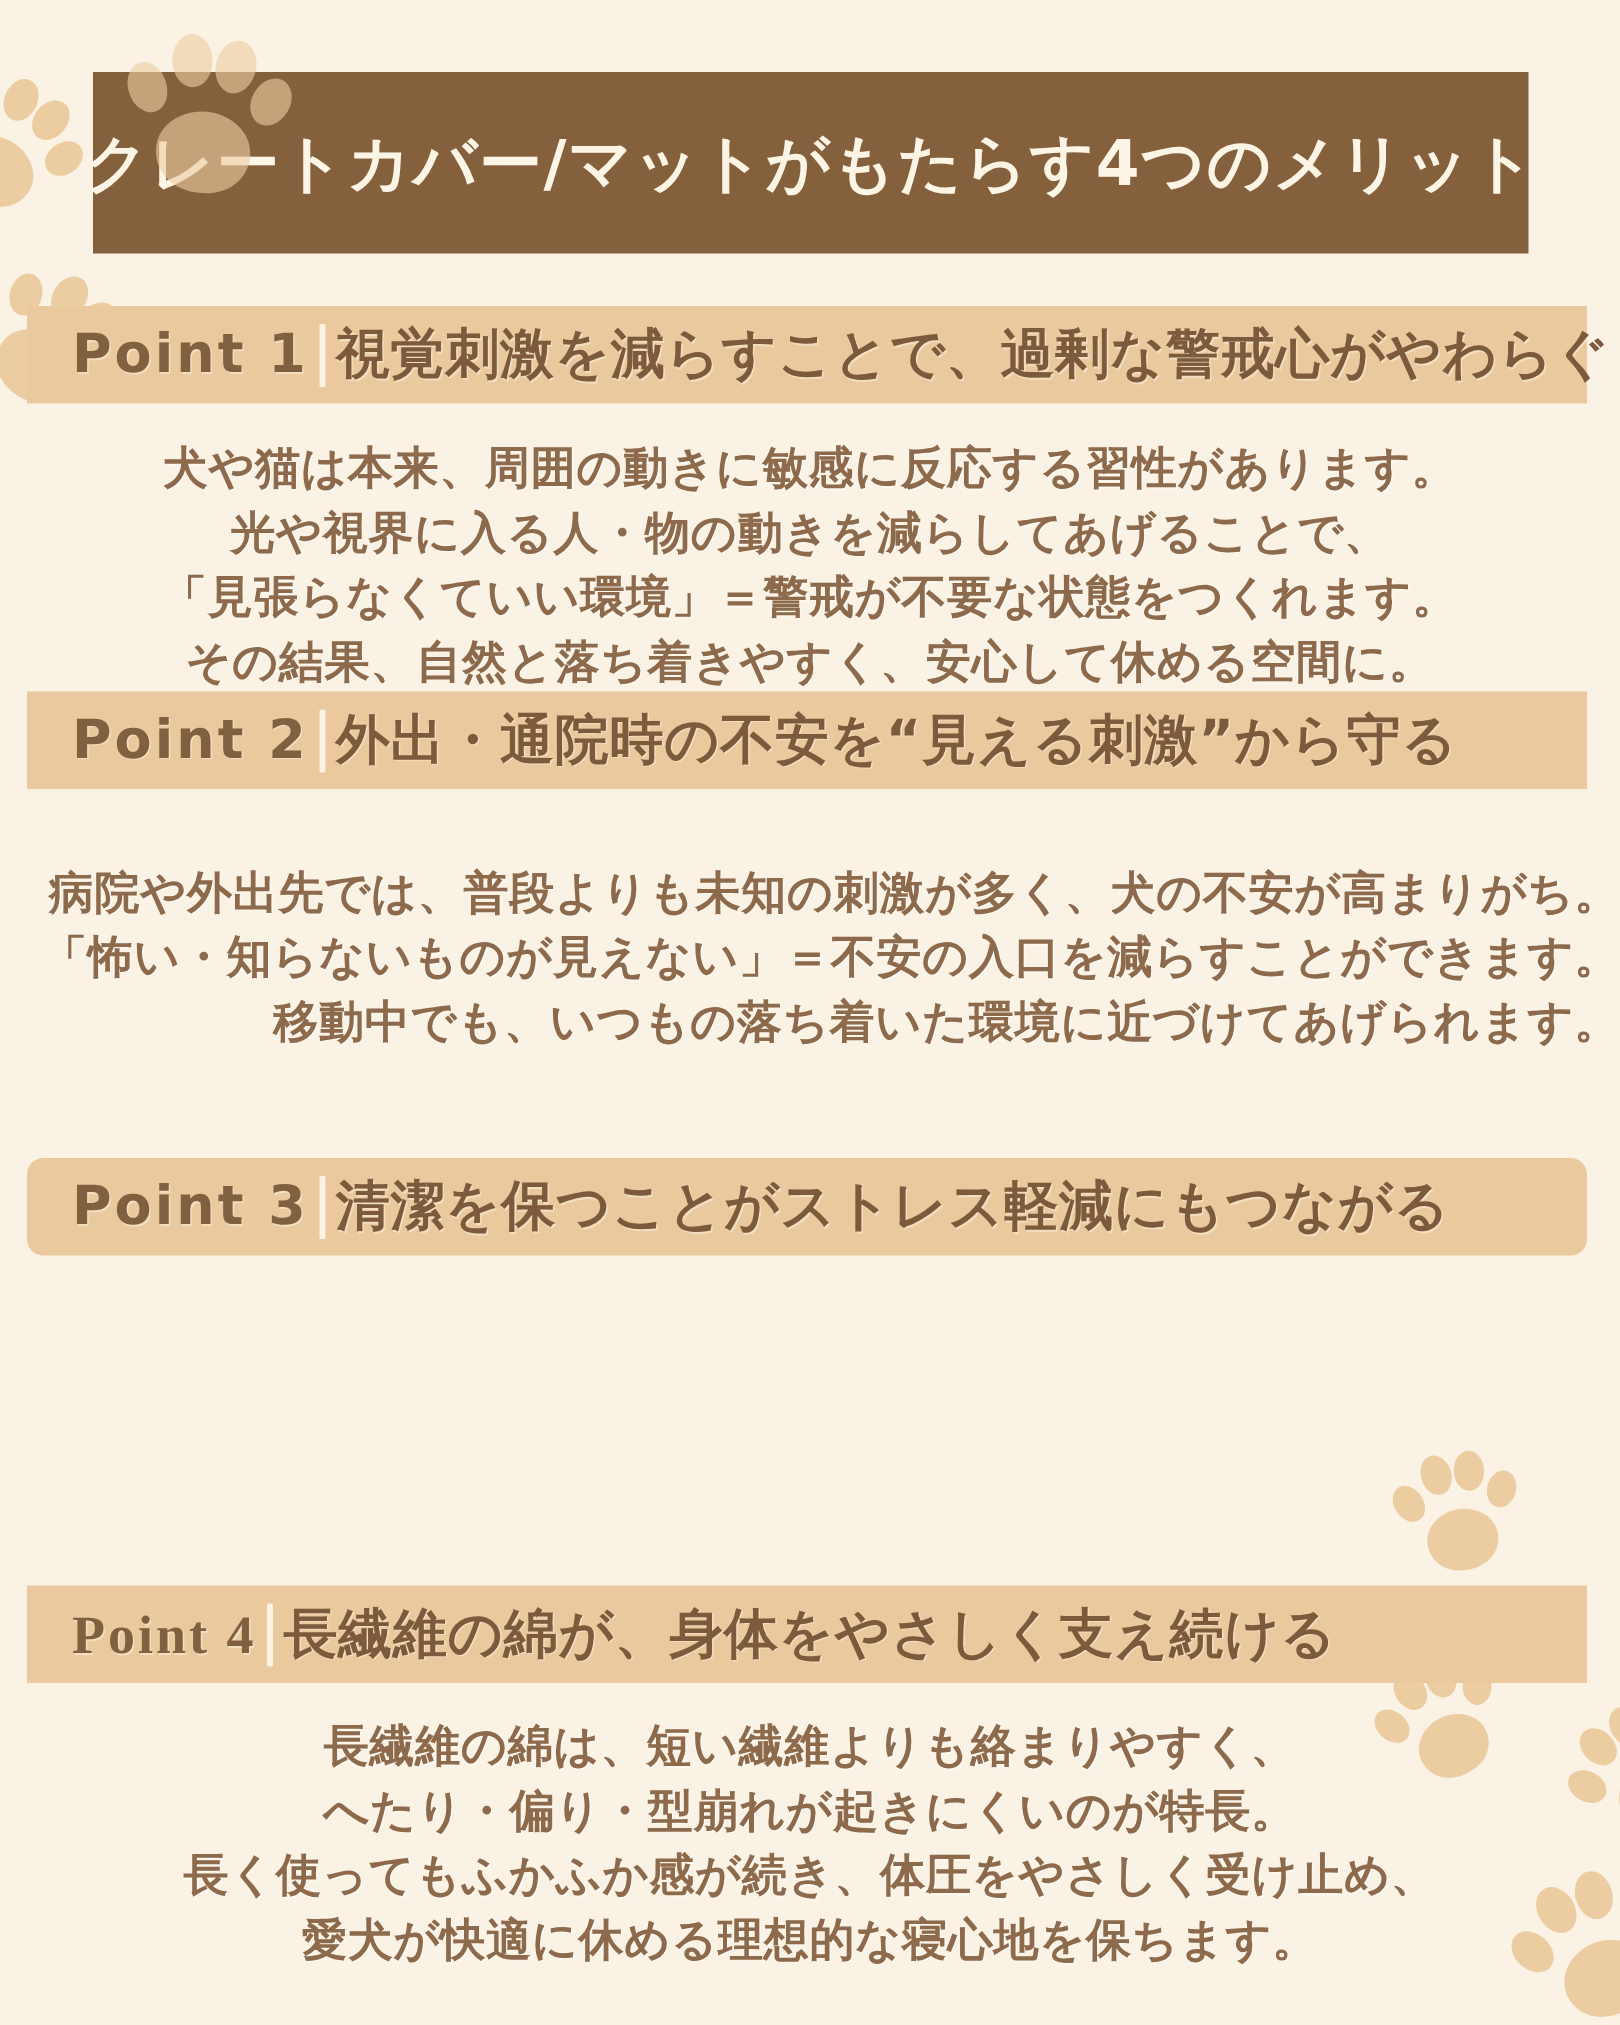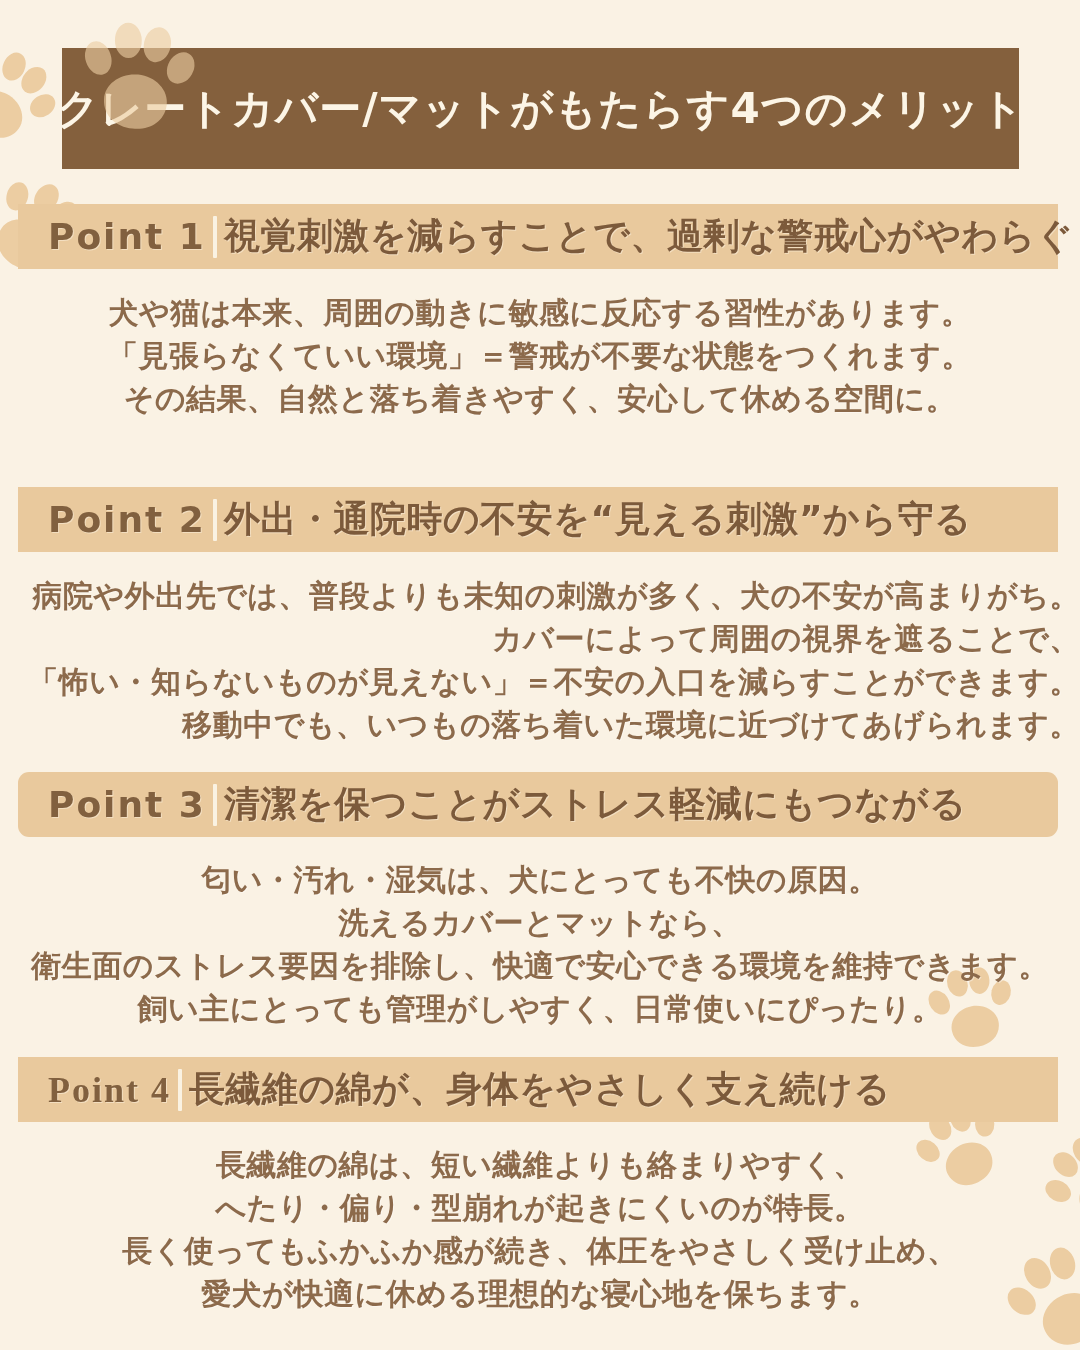--- a/index.html
+++ b/index.html
@@ -58,21 +58,21 @@
   .body-block{
     position:absolute;left:0;width:1080px;z-index:1;text-align:center;
   }
   .body-line{
     color:var(--body-text);font-size:30px;font-weight:700;
     line-height:43px;white-space:nowrap;letter-spacing:.5px;
     text-shadow:1px 1px 0 rgba(255,255,255,.4);
   }
   
   #bar-1{top:204px;} #body-1{top:291px;}
-  #bar-2{top:487px;} #body-2{top:574px;text-align:right;}
+  #bar-2{top:461px;} #body-2{top:574px;text-align:right;}
   #bar-3{top:772px;border-radius:11px;} #body-3{top:858px;}
   #bar-4{top:1057px;font-family:Liberation Serif, serif;} #body-4{top:1143px;}
   
   #paw-a{left:-42px;top:47px;width:100px;height:100px;transform:rotate(32deg);}
   #paw-b{left:77px;top:16px;width:122px;height:122px;transform:rotate(6deg);opacity:.62;z-index:2;}
   #paw-c{left:-15px;top:177px;width:102px;height:102px;transform:rotate(40deg);}
   #paw-d{left:926px;top:962px;width:92px;height:92px;transform:rotate(-10deg);}
   #paw-e{left:915px;top:1101px;width:92px;height:92px;transform:rotate(-26deg);}
   #paw-f{left:1043px;top:1132px;width:96px;height:96px;transform:rotate(-38deg);}
   #paw-g{left:1006px;top:1242px;width:112px;height:112px;transform:rotate(-24deg);}
@@ -135,46 +135,40 @@
       </svg>
     </span>
 
   <div class="bar" id="bar-1">
     <span class="point-label">Point 1</span>
     <span class="bar-divider"></span>
     <span class="bar-heading">視覚刺激を減らすことで、過剰な警戒心がやわらぐ</span>
   </div>
   <div class="body-block" id="body-1">
     <div class="body-line">犬や猫は本来、周囲の動きに敏感に反応する習性があります。</div>
+    <div class="body-line">光や視界に入る人・物の動きを減らしてあげることで、</div>
     <div class="body-line">「見張らなくていい環境」＝警戒が不要な状態をつくれます。</div>
     <div class="body-line">その結果、自然と落ち着きやすく、安心して休める空間に。</div>
   </div>
 
   <div class="bar" id="bar-2">
     <span class="point-label">Point 2</span>
     <span class="bar-divider"></span>
     <span class="bar-heading">外出・通院時の不安を“見える刺激”から守る</span>
   </div>
   <div class="body-block" id="body-2">
     <div class="body-line">病院や外出先では、普段よりも未知の刺激が多く、犬の不安が高まりがち。</div>
-    <div class="body-line">カバーによって周囲の視界を遮ることで、</div>
     <div class="body-line">「怖い・知らないものが見えない」＝不安の入口を減らすことができます。</div>
     <div class="body-line">移動中でも、いつもの落ち着いた環境に近づけてあげられます。</div>
   </div>
 
   <div class="bar" id="bar-3">
     <span class="point-label">Point 3</span>
     <span class="bar-divider"></span>
     <span class="bar-heading">清潔を保つことがストレス軽減にもつながる</span>
-  </div>
-  <div class="body-block" id="body-3">
-    <div class="body-line">匂い・汚れ・湿気は、犬にとっても不快の原因。</div>
-    <div class="body-line">洗えるカバーとマットなら、</div>
-    <div class="body-line">衛生面のストレス要因を排除し、快適で安心できる環境を維持できます。</div>
-    <div class="body-line">飼い主にとっても管理がしやすく、日常使いにぴったり。</div>
   </div>
 
   <div class="bar" id="bar-4">
     <span class="point-label">Point 4</span>
     <span class="bar-divider"></span>
     <span class="bar-heading">長繊維の綿が、身体をやさしく支え続ける</span>
   </div>
   <div class="body-block" id="body-4">
     <div class="body-line">長繊維の綿は、短い繊維よりも絡まりやすく、</div>
     <div class="body-line">へたり・偏り・型崩れが起きにくいのが特長。</div>

